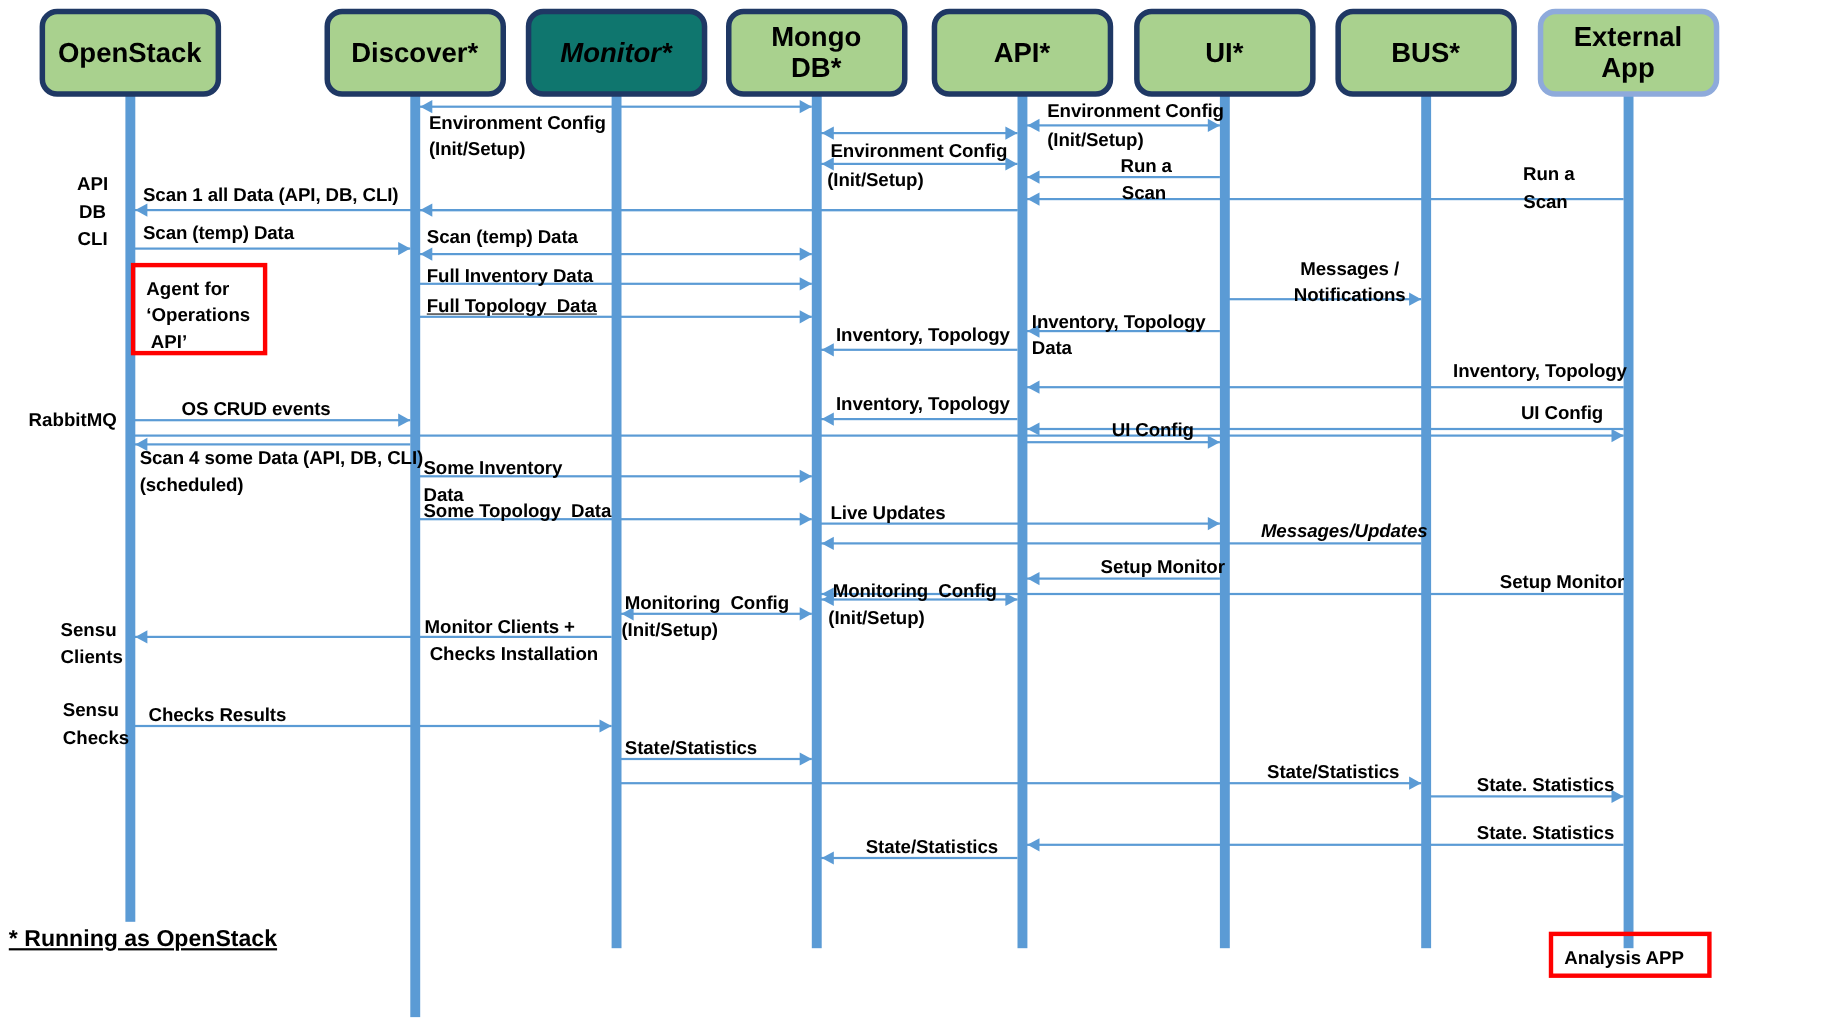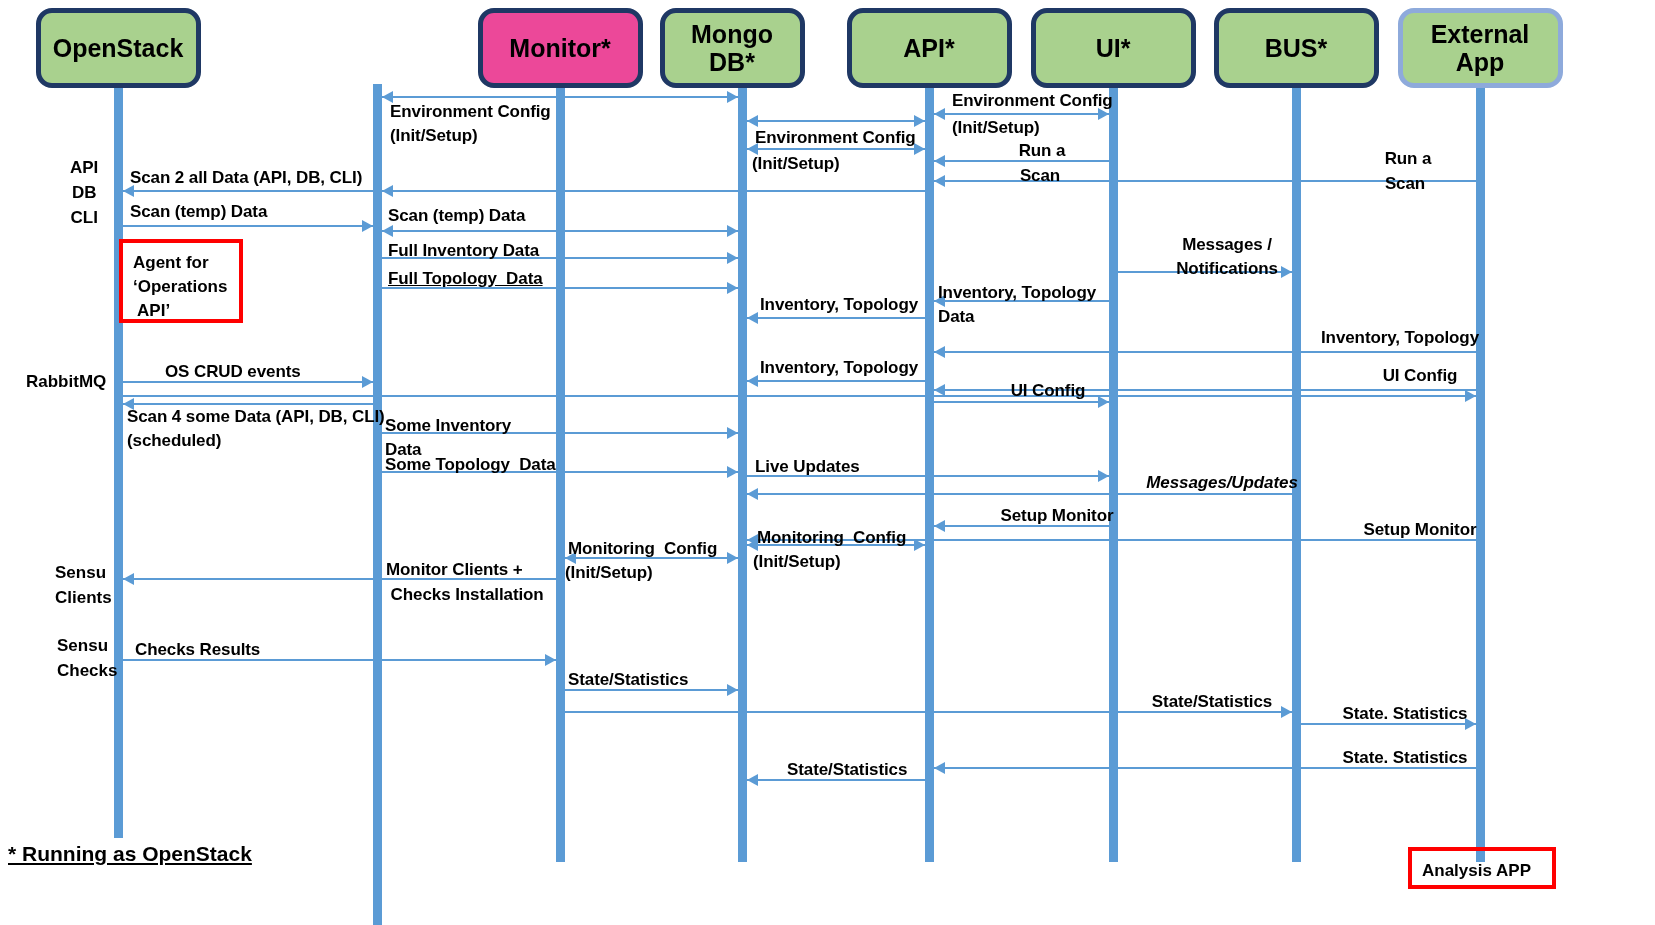--- a/index.html
+++ b/index.html
@@ -26,26 +26,29 @@
 </head>
 <body>
 
 <div id="stage">
   <div class="footnote">* Running as OpenStack</div>
 <div class="lifeline" style="left: 113.5px; top: 84px; height: 754px; background: rgb(91, 155, 213);"></div>
     <div class="actor-box" style="left: 35.5px; width: 165px; background: rgb(169, 209, 142); border: 5px solid rgb(31, 56, 100);">
       <span style="white-space: pre-line;">OpenStack</span>
     </div>
     <div class="lifeline" style="left: 372.5px; top: 84px; height: 841px; background: rgb(91, 155, 213);"></div>
+    <div class="actor-box" style="left: 294.5px; width: 165px; background: rgb(169, 209, 142); border: 5px solid rgb(31, 56, 100);">
+      <span style="white-space: pre-line;">Discover*</span>
+    </div>
     <div class="lifeline" style="left: 555.5px; top: 84px; height: 778px; background: rgb(91, 155, 213);"></div>
-    <div class="actor-box" style="left: 477.5px; width: 165px; background: #ec4899; border: 5px solid rgb(31, 56, 100);">
+    <div class="actor-box" style="left: 477.5px; width: 165px; background: #0f766e; border: 5px solid rgb(31, 56, 100); font-style: italic;">
       <span style="white-space: pre-line;">Monitor*</span>
     </div>
     <div class="lifeline" style="left: 737.5px; top: 84px; height: 778px; background: rgb(91, 155, 213);"></div>
-    <div class="actor-box" style="left: 659.5px; width: 145px; background: rgb(169, 209, 142); border: 5px solid rgb(31, 56, 100);">
+    <div class="actor-box" style="left: 659.5px; width: 165px; background: rgb(169, 209, 142); border: 5px solid rgb(31, 56, 100);">
       <span style="white-space: pre-line;">Mongo
 DB*</span>
     </div>
     <div class="lifeline" style="left: 924.5px; top: 84px; height: 778px; background: rgb(91, 155, 213);"></div>
     <div class="actor-box" style="left: 846.5px; width: 165px; background: rgb(169, 209, 142); border: 5px solid rgb(31, 56, 100);">
       <span style="white-space: pre-line;">API*</span>
     </div>
     <div class="lifeline" style="left: 1108.5px; top: 84px; height: 778px; background: rgb(91, 155, 213);"></div>
     <div class="actor-box" style="left: 1030.5px; width: 165px; background: rgb(169, 209, 142); border: 5px solid rgb(31, 56, 100);">
       <span style="white-space: pre-line;">UI*</span>
@@ -80,21 +83,21 @@
     <div class="msg-line" style="left: 933px; top: 160px; width: 176px; background: rgb(91, 155, 213);"></div>
     <div class="head" style="left: 933.5px; top: 155px; border-top: 6px solid transparent; border-bottom: 6px solid transparent; border-right: 11px solid rgb(91, 155, 213);"></div>
     <div class="msg-label centered" style="left: 1042px; top: 139px;">Run a</div>
     <div class="msg-label centered" style="left: 1040px; top: 164px;">Scan</div>
     <div class="msg-line" style="left: 933px; top: 180px; width: 543px; background: rgb(91, 155, 213);"></div>
     <div class="head" style="left: 933.5px; top: 175px; border-top: 6px solid transparent; border-bottom: 6px solid transparent; border-right: 11px solid rgb(91, 155, 213);"></div>
     <div class="msg-label centered" style="left: 1408px; top: 147px;">Run a</div>
     <div class="msg-label centered" style="left: 1405px; top: 172px;">Scan</div>
     <div class="msg-line" style="left: 122px; top: 190px; width: 803px; background: rgb(91, 155, 213);"></div>
     <div class="head" style="left: 122.5px; top: 185px; border-top: 6px solid transparent; border-bottom: 6px solid transparent; border-right: 11px solid rgb(91, 155, 213);"></div>
-    <div class="msg-label" style="left: 130px; top: 166px;">Scan 2 all Data (API, DB, CLI)</div>
+    <div class="msg-label" style="left: 130px; top: 166px;">Scan 1 all Data (API, DB, CLI)</div>
     <div class="msg-line" style="left: 381px; top: 190px; width: 544px; background: rgb(91, 155, 213);"></div>
     <div class="head" style="left: 381.5px; top: 185px; border-top: 6px solid transparent; border-bottom: 6px solid transparent; border-right: 11px solid rgb(91, 155, 213);"></div>
     <div class="msg-line" style="left: 122px; top: 225px; width: 251px; background: rgb(91, 155, 213);"></div>
     <div class="head" style="left: 361.5px; top: 220px; border-top: 6px solid transparent; border-bottom: 6px solid transparent; border-left: 11px solid rgb(91, 155, 213);"></div>
     <div class="msg-label" style="left: 130px; top: 200px;">Scan (temp) Data</div>
     <div class="msg-line" style="left: 381px; top: 230px; width: 357px; background: rgb(91, 155, 213);"></div>
     <div class="head" style="left: 726.5px; top: 225px; border-top: 6px solid transparent; border-bottom: 6px solid transparent; border-left: 11px solid rgb(91, 155, 213);"></div>
     <div class="head" style="left: 381.5px; top: 225px; border-top: 6px solid transparent; border-bottom: 6px solid transparent; border-right: 11px solid rgb(91, 155, 213);"></div>
     <div class="msg-label" style="left: 388px; top: 204px;">Scan (temp) Data</div>
     <div class="msg-line" style="left: 381px; top: 257px; width: 357px; background: rgb(91, 155, 213);"></div>

